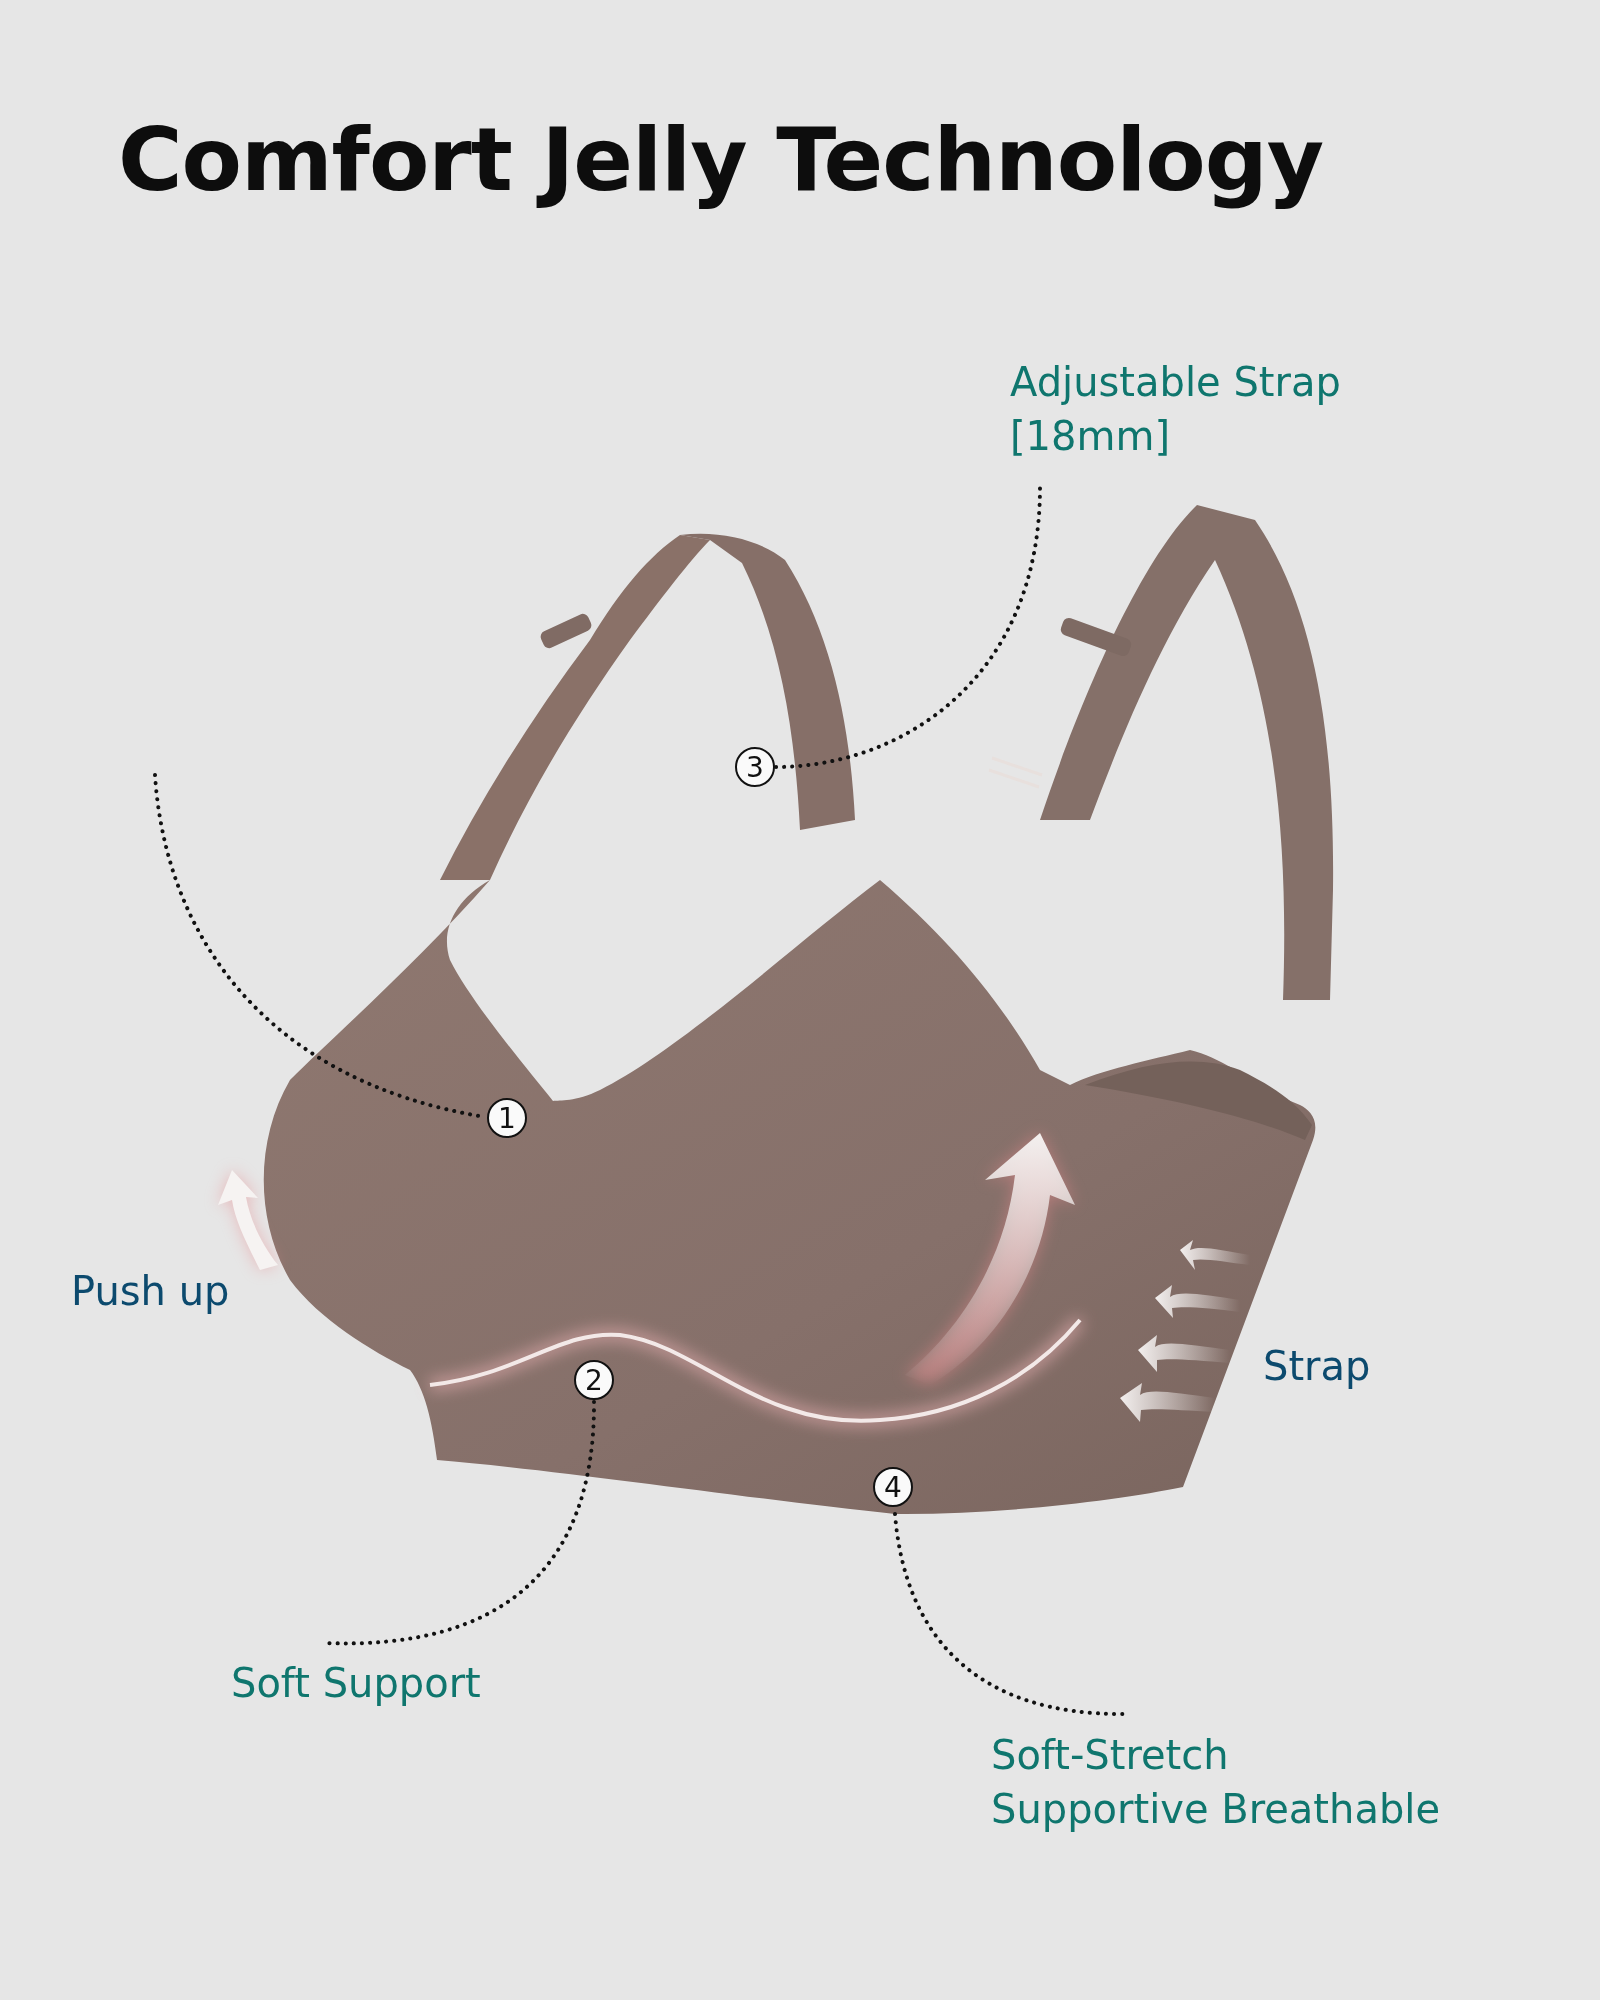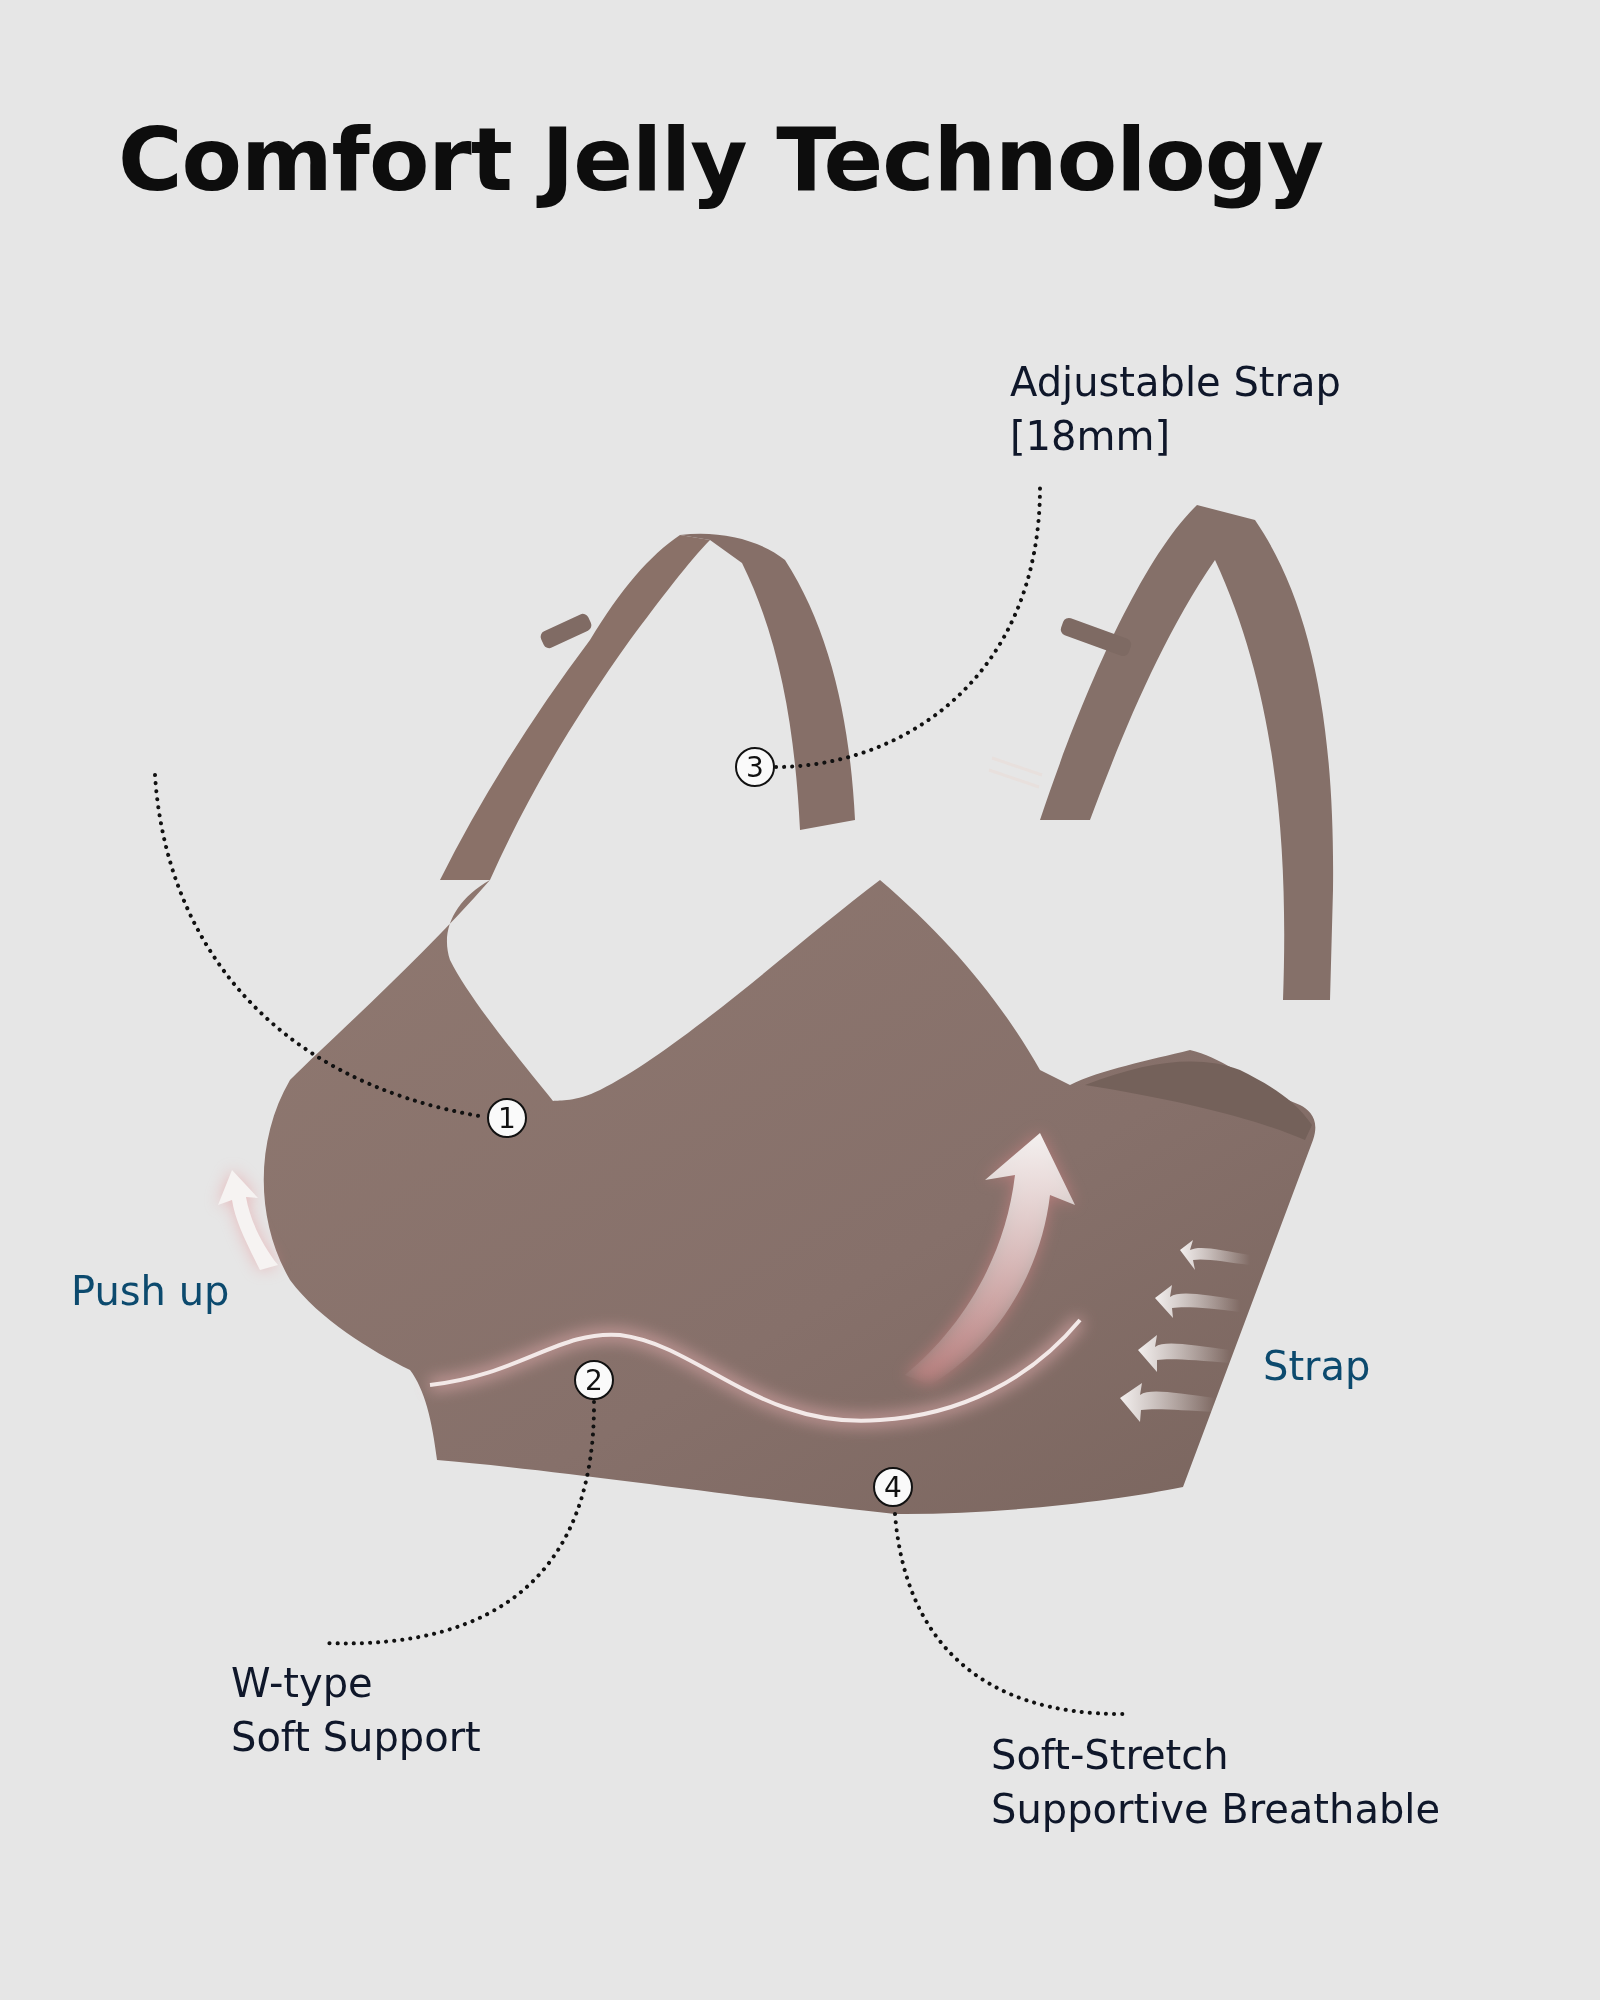--- a/index.html
+++ b/index.html
@@ -1,20 +1,20 @@
 <!DOCTYPE html>
 <html><head>
 <meta charset="utf-8">
 <style>
   html, body { margin:0; padding:0; }
   body { width:1600px; height:2000px; background:#e6e6e6; position:relative; overflow:hidden;
          font-family:"DejaVu Sans","Liberation Sans",sans-serif; color:#111; }
   .title { position:absolute; left:0; width:1441px; top:108px; text-align:center;
            font-family:"DejaVu Sans",sans-serif; font-weight:bold; font-size:88px; letter-spacing:-1px; color:#0d0d0d; }
-  .label { position:absolute; font-size:40px; line-height:54px; color:#0f172a; white-space:nowrap; }
+  .label { position:absolute; font-size:40px; line-height:54px; color:#0f766e; white-space:nowrap; }
   .label span { display:block; }
   .accent { position:absolute; font-size:40px; color:#0c4a6e; white-space:nowrap; }
   svg.art { position:absolute; left:0; top:0; }
   .marker { position:absolute; width:40px; height:40px; border-radius:50%; background:#fafafa; border:2.5px solid #111;
             box-sizing:border-box; display:flex; align-items:center; justify-content:center;
             font-size:28px; color:#111; transform:translate(-50%,-50%); font-family:"DejaVu Sans",sans-serif; }
 </style>
 </head>
 <body>
 
@@ -108,21 +108,20 @@
 
 <div class="label" style="left:63px; top:645px;">
 </div>
 
 <div class="label" style="left:1010px; top:355px;">
   <span>Adjustable Strap</span>
   <span>[18mm]</span>
 </div>
 
 <div class="label" style="left:231px; top:1656px;">
-  <span>W-type</span>
   <span>Soft Support</span>
 </div>
 
 <div class="label" style="left:991px; top:1728px;">
   <span>Soft-Stretch</span>
   <span>Supportive Breathable</span>
 </div>
 
 <div class="accent" style="left:71px; top:1268px;">Push up</div>
 <div class="accent" style="left:1263px; top:1343px;">Strap</div>

